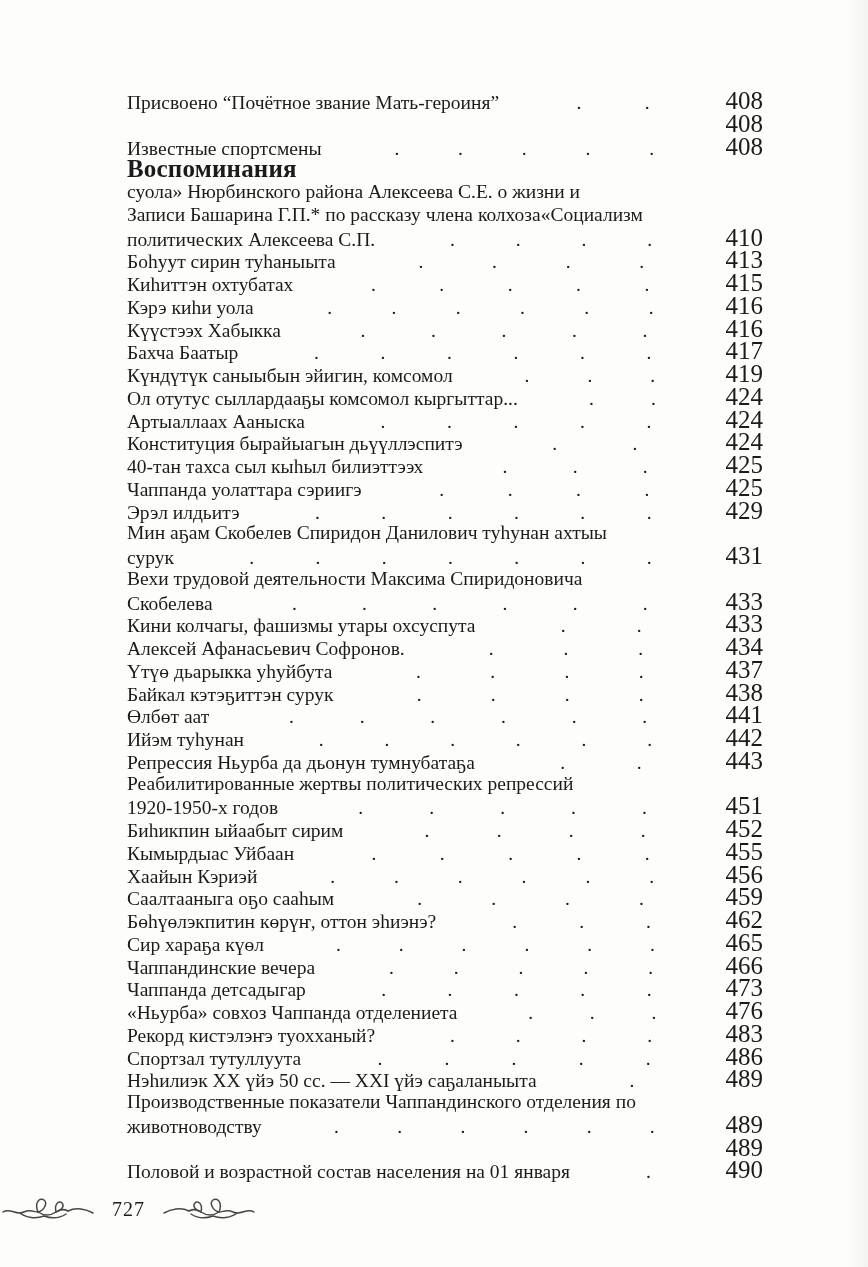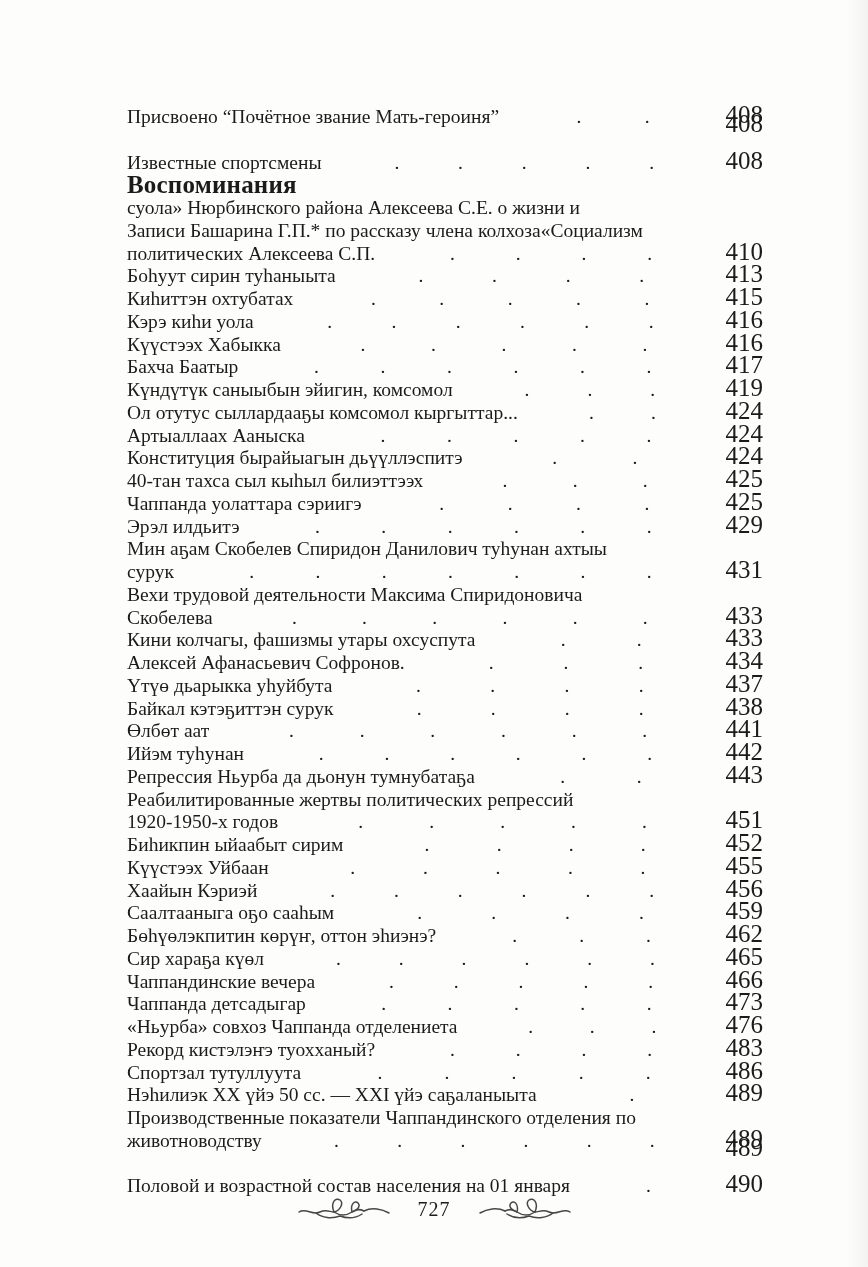--- a/index.html
+++ b/index.html
@@ -23,21 +23,21 @@
     width:636px;
   }
   .row{
     display:flex;
     align-items:baseline;
     height:22.75px;
     line-height:22.75px;
     font-size:19.5px;
     white-space:nowrap;
   }
-  .row .title{flex:0 0 auto;margin-top:16px;}
+  .row .title{flex:0 0 auto;}
   .row.bold .title{font-weight:bold;font-size:25px;letter-spacing:.2px;}
   .row .leader{
     flex:1 1 auto;
     display:flex;
     justify-content:space-evenly;
     align-items:baseline;
     padding:0 10px 0 14px;
     overflow:hidden;
   }
   .row .leader .dot{font-size:19.5px;}
@@ -45,23 +45,22 @@
     flex:0 0 auto;
     min-width:40px;
     text-align:right;
     font-size:25px;
   }
   .footer{
     position:absolute;
     left:0;right:0;
     top:1196px;
     display:flex;
-    justify-content:center;
     align-items:center;
-    gap:26px;
+    gap:16px;
   }
   .footer .pagenum{
     font-size:20px;
     letter-spacing:1px;
   }
   .flourish{display:block;}
   .flourish.mirrored{transform:scaleX(-1);}
 </style>
 </head>
 <body>
@@ -364,21 +363,21 @@
         <span class="title">Биһикпин ыйаабыт сирим</span>
         <span class="leader">
           <span class="dot">.</span>
           <span class="dot">.</span>
           <span class="dot">.</span>
           <span class="dot">.</span>
         </span>
         <span class="num">452</span>
       </div>
       <div class="row">
-        <span class="title">Күүстээх Уйбаан</span>
+        <span class="title">Кымырдыас Уйбаан</span>
         <span class="leader">
           <span class="dot">.</span>
           <span class="dot">.</span>
           <span class="dot">.</span>
           <span class="dot">.</span>
           <span class="dot">.</span>
         </span>
         <span class="num">455</span>
       </div>
       <div class="row">

